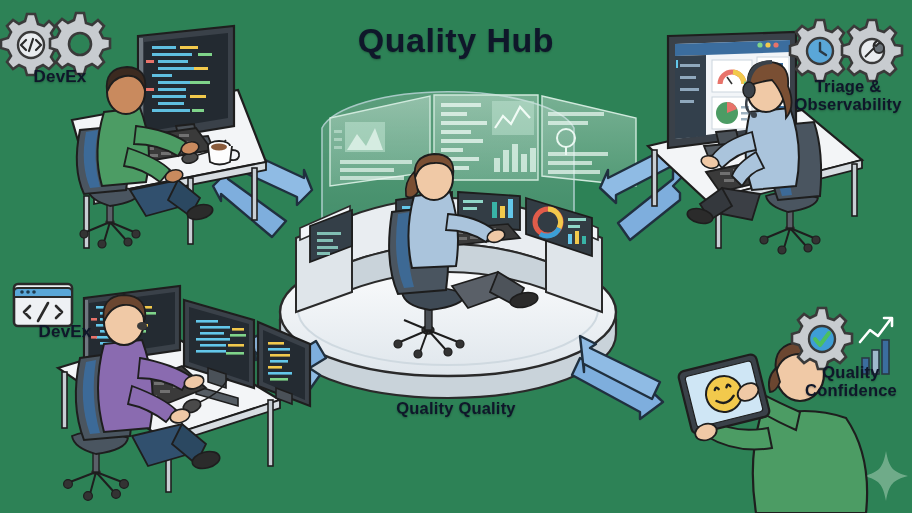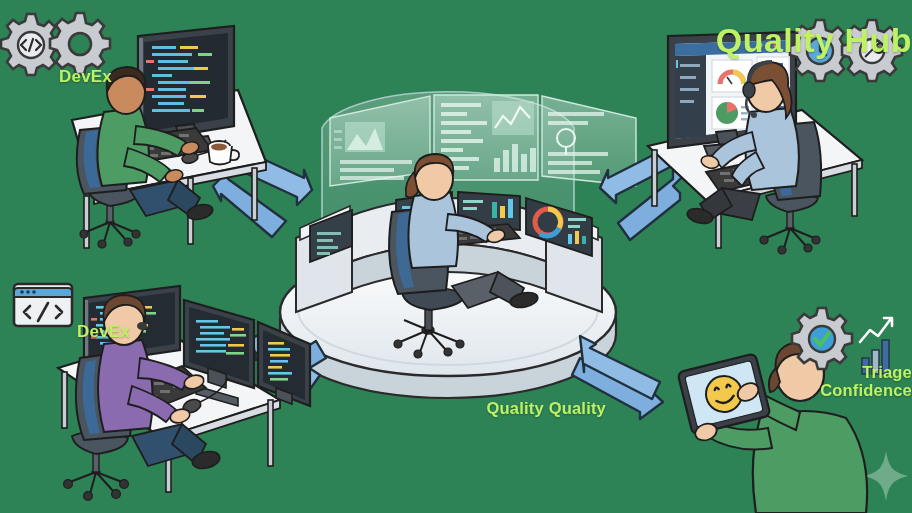--- a/index.html
+++ b/index.html
@@ -7,23 +7,23 @@
   #stage{
     position:relative;
     width:912px;height:513px;
     overflow:hidden;
     background:#2d8256;
     font-family:"Liberation Sans", sans-serif;
   }
   svg.layer{position:absolute;left:0;top:0;width:912px;height:513px;}
   .lbl{
     position:absolute;
-    color:#bef264;
+    color:#0f172a;
     font-weight:bold;
-    text-align:right;
+    text-align:center;
     line-height:1.08;
     letter-spacing:.2px;
     text-shadow:0 1px 2px rgba(0,0,0,.28);
     pointer-events:none;
     white-space:pre-line;
   }
   #title{ left:0; top:22px; width:912px; font-size:34px; letter-spacing:.5px;}
   #lbl-devex-top{ left:8px; top:68px; width:104px; font-size:17px;}
   #lbl-triage{ left:784px; top:78px; width:128px; font-size:16.5px;}
   #lbl-devex-bottom{ left:0px; top:323px; width:130px; font-size:17px;}
@@ -657,18 +657,20 @@
         <rect x="872" y="350" width="7" height="24" fill="#9fb9cc" stroke="#2a3a45" stroke-width="1.6"></rect>
         <rect x="882" y="340" width="7" height="34" fill="#3b6d9e" stroke="#2a3a45" stroke-width="1.6"></rect>
         <polyline points="860,342 870,330 878,336 890,320" fill="none" stroke="#ffffff" stroke-width="2.6" stroke-linecap="round" stroke-linejoin="round"></polyline>
         <path d="M884 318 L892 318 L892 326" fill="none" stroke="#ffffff" stroke-width="2.6" stroke-linecap="round" stroke-linejoin="round"></path>
       </g>
     </g>
   </svg>
 
   <div class="lbl" id="title">Quality Hub</div>
   <div class="lbl" id="lbl-devex-top">DevEx</div>
+  <div class="lbl" id="lbl-triage">Triage &amp;
+Observability</div>
   <div class="lbl" id="lbl-devex-bottom">DevEx</div>
-  <div class="lbl" id="lbl-product">Triage
+  <div class="lbl" id="lbl-product">Quality
 Confidence</div>
   <div class="lbl" id="lbl-center">Quality Quality</div>
 
 </div>
 
 </body></html>

